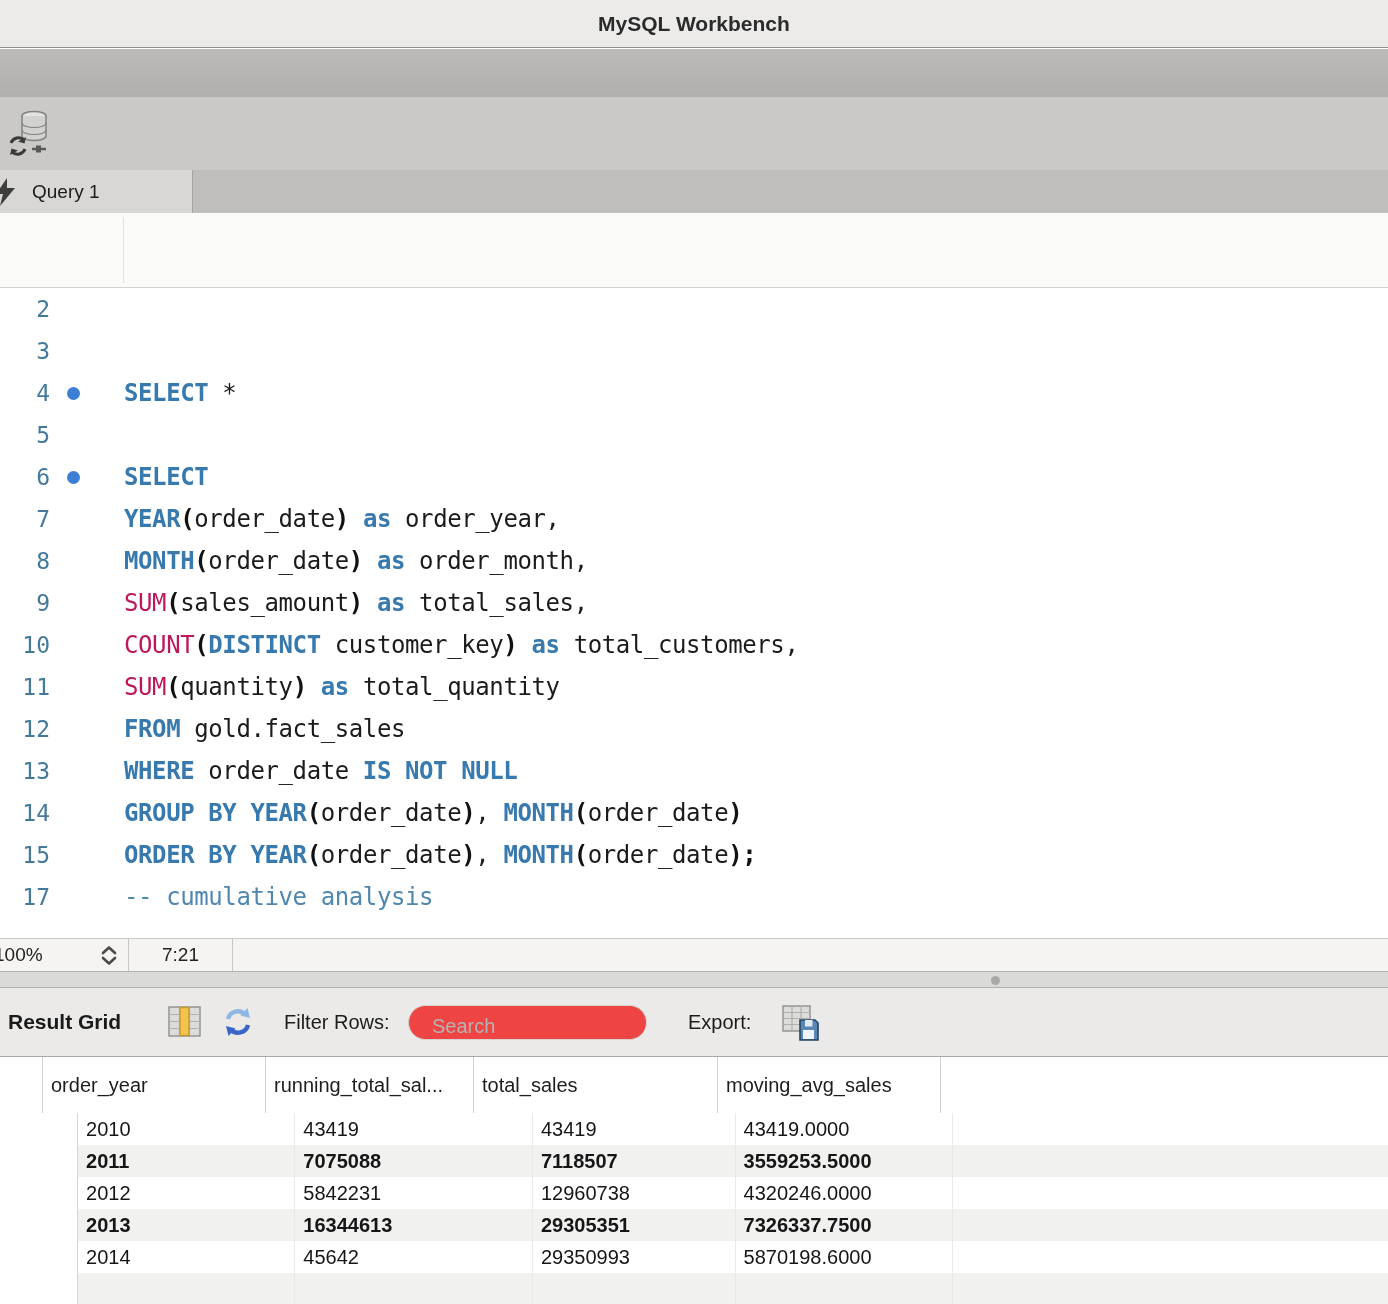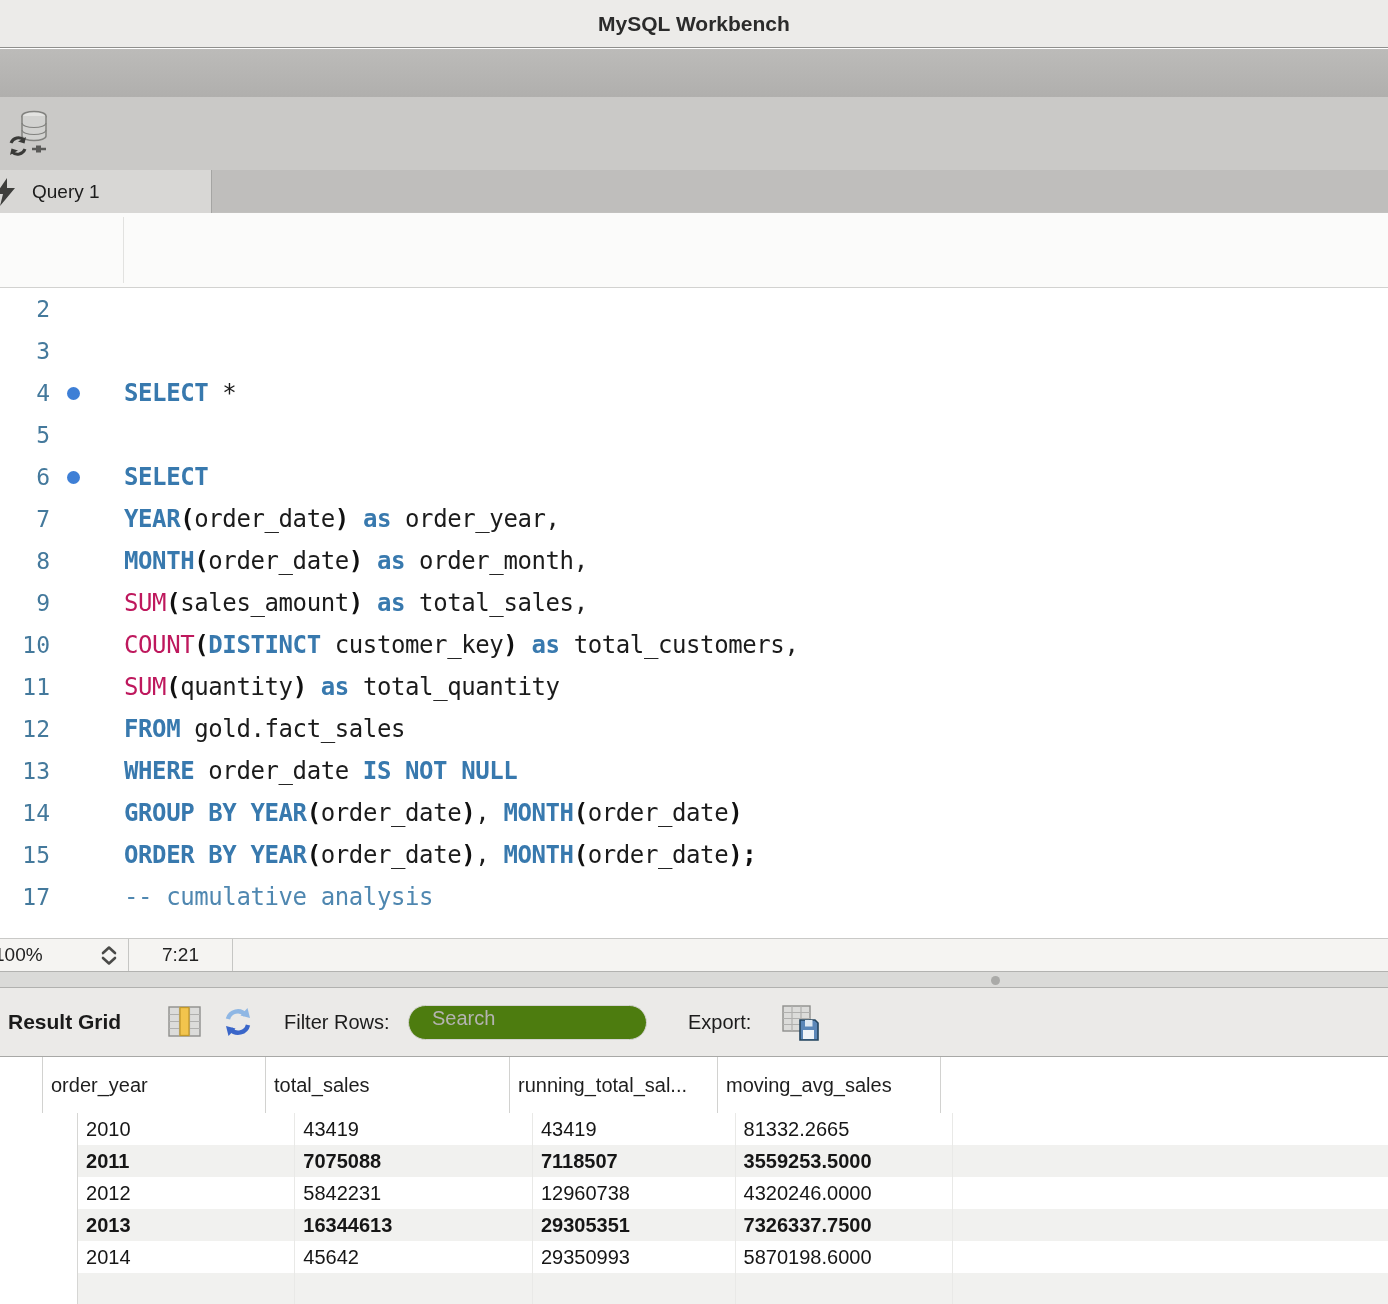--- a/index.html
+++ b/index.html
@@ -12,21 +12,21 @@
             border-bottom:1px solid #8f8f8d;display:flex;align-items:center;justify-content:center;}
   .titlebar span{font-size:21px;font-weight:bold;color:#2b2b2b;}
   .band2{position:absolute;left:0;top:49px;width:1388px;height:48px;
          background:linear-gradient(#bcbbb9,#b0afad);border-bottom:1px solid #98989
 6;}
   .band3{position:absolute;left:0;top:97px;width:1388px;height:73px;background:#cac9c7;}
   .dbicon{position:absolute;left:8px;top:10px;width:46px;height:50px;display:block;}
 
   .tabbar{position:absolute;left:0;top:170px;width:1388px;height:43px;background:#bfbebc;
           border-bottom:1px solid #c2c1bf;}
-  .tab{position:absolute;left:0;top:0;height:43px;width:212px;background:#d8d7d5;
+  .tab{position:absolute;left:0;top:0;height:43px;width:193px;background:#d8d7d5;
        border-right:1px solid #a5a5a3;display:flex;align-items:center;overflow:hidden;}
   .tabbolt{margin-left:-6px;width:24px;height:28px;flex:0 0 auto;}
   .tab span.lbl{font-size:19px;color:#1c1c1c;margin-left:14px;}
 
   
   .qtoolbar{position:absolute;left:0;top:213px;width:1388px;height:75px;background:#fbfbfa;
             border-bottom:1px solid #d2d2d0;}
   .qdivider{position:absolute;left:123px;top:4px;height:66px;width:1px;background:#e2e2e0;}
   .tbtn{position:absolute;background:none;border:none;padding:0;margin:0;cursor:pointer;line-height:0;}
   .btn-chrome{background:linear-gradient(#fcfcfa,#e4e4e2);border:1px solid #a9a9a7;border-radius:8px;
@@ -67,22 +67,22 @@
             border-bottom:1px solid #b1b1af;cursor:row-resize;}
   .splitter .knob{position:absolute;left:991px;top:4px;width:9px;height:9px;border-radius:50%;background:#aaaaa8;}
 
   
   .rtoolbar{position:absolute;left:0;top:988px;width:1388px;height:69px;background:#ebeae8;
             border-bottom:1px solid #a8a8a6;}
   .rtitle{position:absolute;left:8px;top:0;height:68px;display:flex;align-items:center;
           font-size:21px;font-weight:bold;color:#1a1a1a;}
   .rlabel{position:absolute;top:0;height:68px;display:flex;align-items:center;font-size:20px;color:#1c1c1c;}
   .ricon{position:absolute;background:none;border:none;padding:0;cursor:pointer;line-height:0;}
-  .searchpill{position:absolute;left:408px;top:17px;width:239px;height:35px;background:#4d7c0f;
-              border:1px solid #d5d4d2;border-radius:18px;display:flex;align-items:flex-start;padding-left:12px;}
+  .searchpill{position:absolute;left:408px;top:17px;width:239px;height:35px;background:#ef4444;
+              border:1px solid #d5d4d2;border-radius:18px;display:flex;align-items:flex-end;padding-left:12px;}
   .searchpill input{border:none;outline:none;flex:1;margin-left:9px;font-size:20px;color:#222;
                     font-family:"Liberation Sans",sans-serif;background:transparent;}
   .searchpill input::placeholder{color:#b4b3b1;}
 
   
   .grid{position:absolute;left:0;top:1057px;width:1388px;height:247px;background:#fff;overflow:hidden;}
   .grow{display:flex;}
   .ghead{height:56px;border-bottom:1px solid #9c9c9a;}
   .hcell{height:56px;display:flex;align-items:center;padding-left:8px;font-size:20px;color:#1e1e1e;
          border-right:1px solid #d2d2d0;background:#fff;overflow:hidden;white-space:nowrap;}
@@ -347,31 +347,31 @@
         <rect x="23" y="17" width="7.5" height="6.5" fill="#dfe9f2"></rect>
         <rect x="21" y="27" width="11" height="9" fill="#eef3f8"></rect>
       </svg>
     </button>
   </div>
 
   <div class="grid" id="grid">
       <div class="grow ghead">
         <div class="hcell" style="width: 43px;"></div>
         <div class="hcell" style="width: 223px;">order_year</div>
+        <div class="hcell" style="width: 208px;">running_total_sal...</div>
         <div class="hcell" style="width: 244px;">total_sales</div>
-        <div class="hcell" style="width: 208px;">running_total_sal...</div>
         <div class="hcell" style="width: 223px;">moving_avg_sales</div>
         <div class="hcell" style="width: 447px; border-right: none;"></div>
       </div>
       <div class="grow brow">
         <div class="bcell gut" style="width: 43px;"></div>
         <div class="bcell" style="width: 223px;">2010</div>
         <div class="bcell" style="width: 244px;">43419</div>
         <div class="bcell" style="width: 208px;">43419</div>
-        <div class="bcell" style="width: 223px;">81332.2665</div>
+        <div class="bcell" style="width: 223px;">43419.0000</div>
         <div class="bcell" style="width: 447px; border-right: none;"></div>
       </div>
       <div class="grow brow stripe">
         <div class="bcell gut" style="width: 43px;"></div>
         <div class="bcell" style="width: 223px;">2011</div>
         <div class="bcell" style="width: 244px;">7075088</div>
         <div class="bcell" style="width: 208px;">7118507</div>
         <div class="bcell" style="width: 223px;">3559253.5000</div>
         <div class="bcell" style="width: 447px; border-right: none;"></div>
       </div>

